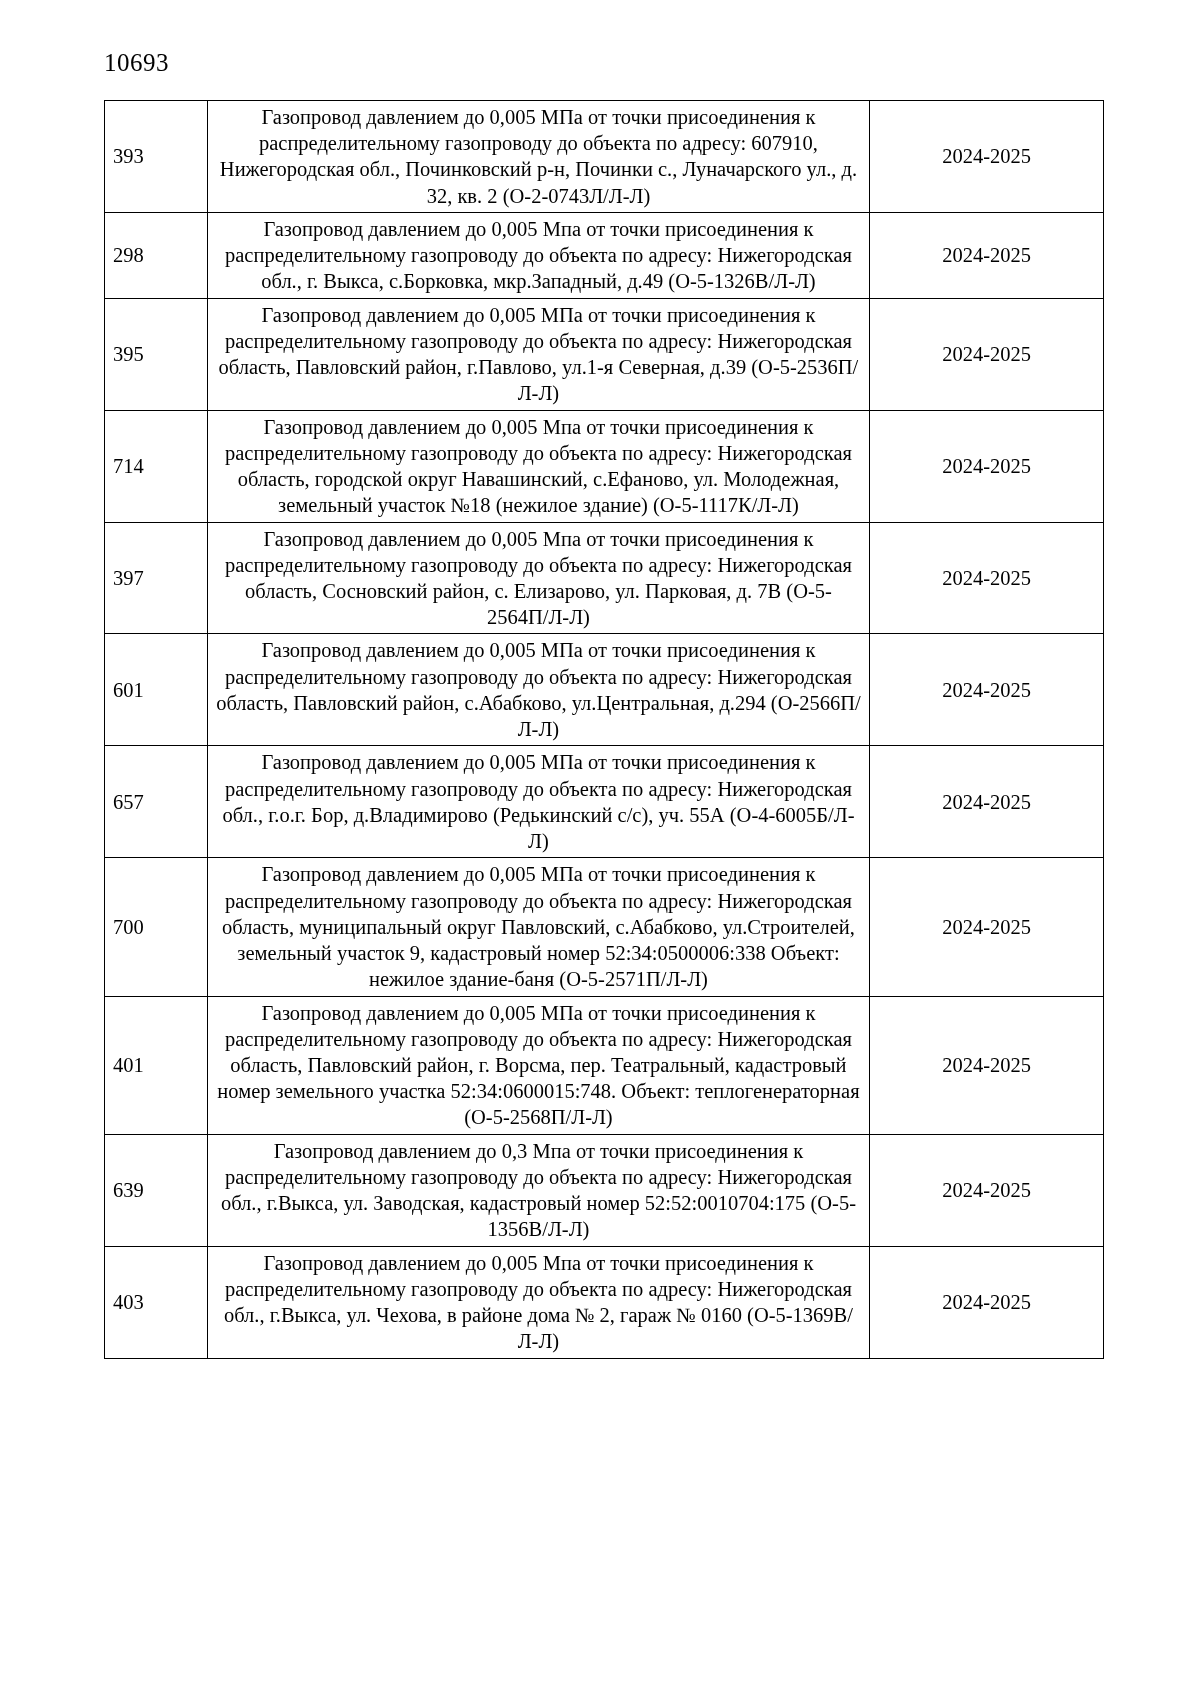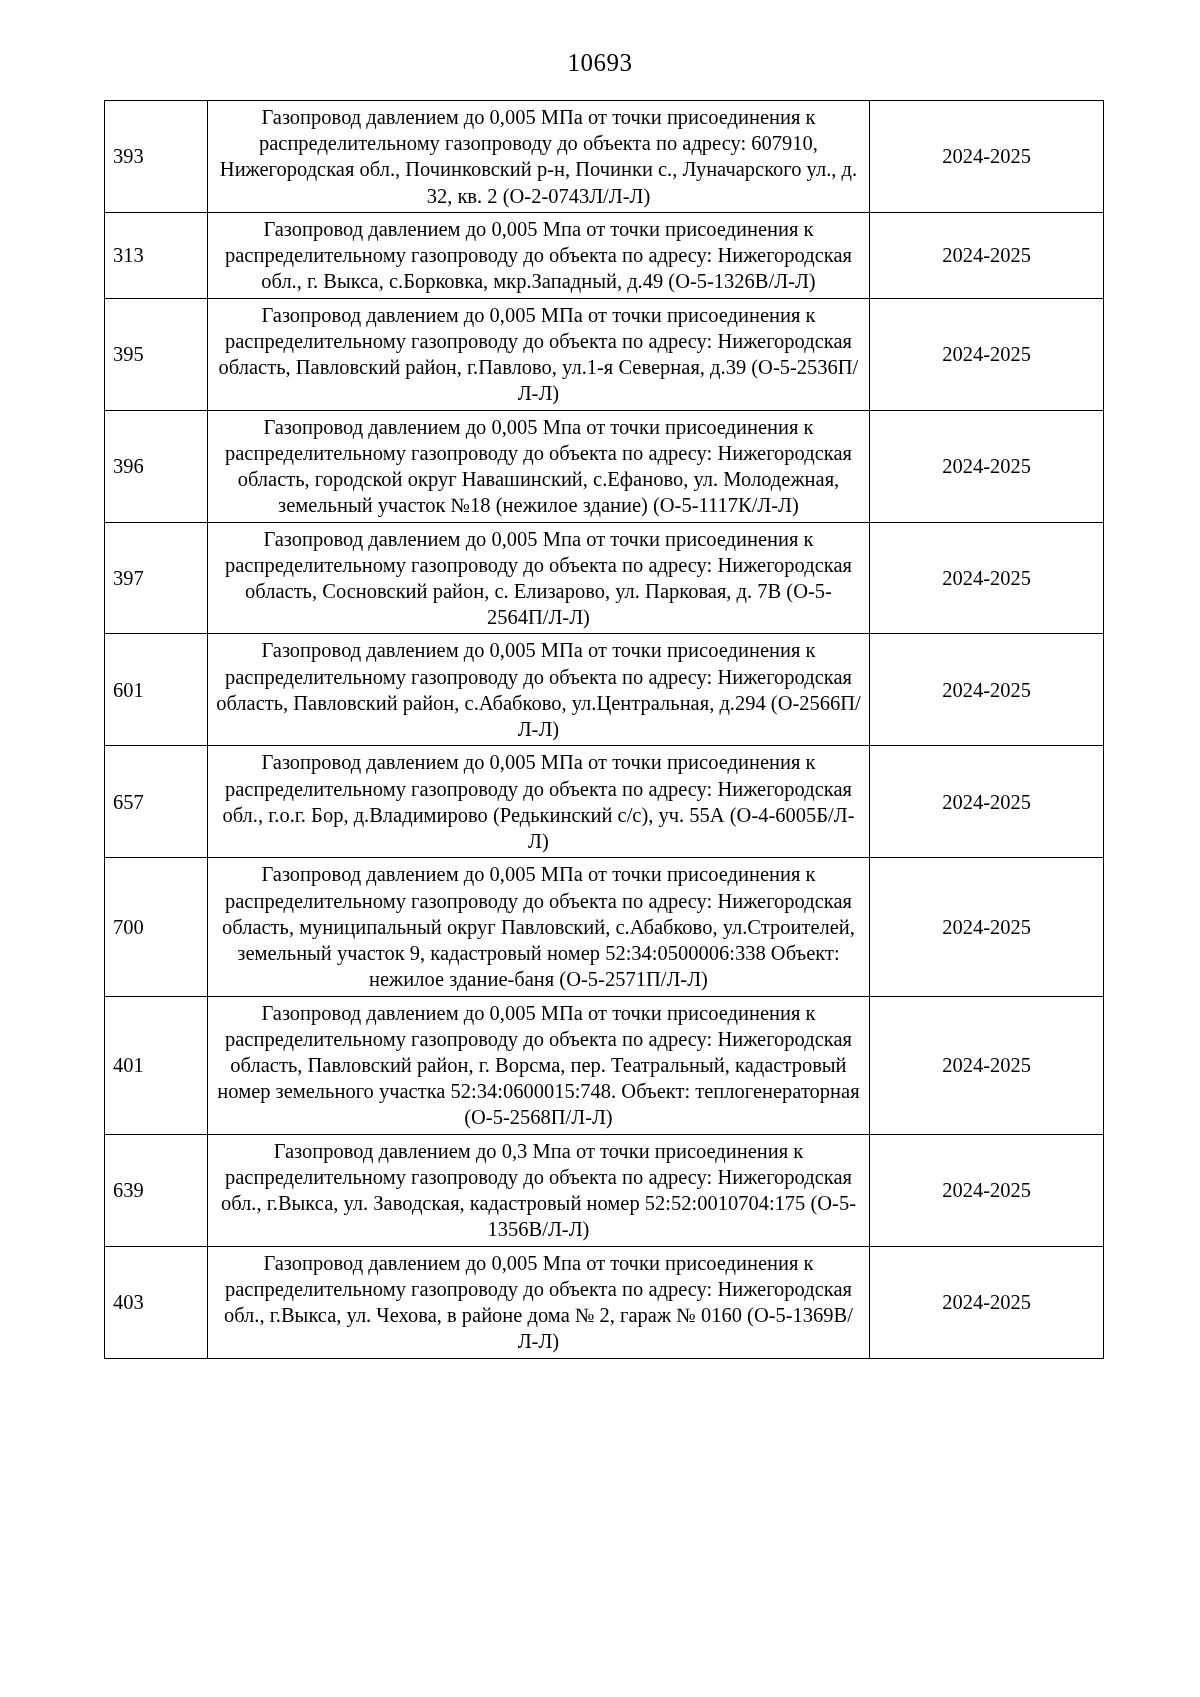--- a/index.html
+++ b/index.html
@@ -14,21 +14,20 @@
     color: #000000;
   }
   .page {
     position: relative;
     width: 1200px;
     height: 1697px;
     box-sizing: border-box;
     padding: 48px 104px 0 104px;
   }
   .page-number {
-    text-align: center;
     font-size: 25px;
     line-height: 1.2;
     margin-bottom: 22px;
     letter-spacing: 0.5px;
   }
   table.doc-table {
     border-collapse: collapse;
     width: 1000px;
     margin: 0 auto;
     table-layout: fixed;
@@ -59,31 +58,31 @@
   <div class="page-number">10693</div>
 
   <table class="doc-table">
     <tbody>
       <tr>
         <td class="col-num">393</td>
         <td class="col-desc">Газопровод давлением до 0,005 МПа от точки присоединения к распределительному газопроводу до объекта по адресу: 607910, Нижегородская обл., Починковский р-н, Починки с., Луначарского ул., д. 32, кв. 2 (О-2-0743Л/Л-Л)</td>
         <td class="col-year">2024-2025</td>
       </tr>
       <tr>
-        <td class="col-num">313</td>
+        <td class="col-num">298</td>
         <td class="col-desc">Газопровод давлением до 0,005 Мпа от точки присоединения к распределительному газопроводу до объекта по адресу: Нижегородская обл., г. Выкса, с.Борковка, мкр.Западный, д.49 (О-5-1326В/Л-Л)</td>
         <td class="col-year">2024-2025</td>
       </tr>
       <tr>
         <td class="col-num">395</td>
         <td class="col-desc">Газопровод давлением до 0,005 МПа от точки присоединения к распределительному газопроводу до объекта по адресу: Нижегородская область, Павловский район, г.Павлово, ул.1-я Северная, д.39 (О-5-2536П/Л-Л)</td>
         <td class="col-year">2024-2025</td>
       </tr>
       <tr>
-        <td class="col-num">396</td>
+        <td class="col-num">714</td>
         <td class="col-desc">Газопровод давлением до 0,005 Мпа от точки присоединения к распределительному газопроводу до объекта по адресу: Нижегородская область, городской округ Навашинский, с.Ефаново, ул. Молодежная, земельный участок №18 (нежилое здание) (О-5-1117К/Л-Л)</td>
         <td class="col-year">2024-2025</td>
       </tr>
       <tr>
         <td class="col-num">397</td>
         <td class="col-desc">Газопровод давлением до 0,005 Мпа от точки присоединения к распределительному газопроводу до объекта по адресу: Нижегородская область, Сосновский район, с. Елизарово, ул. Парковая, д. 7В (О-5-2564П/Л-Л)</td>
         <td class="col-year">2024-2025</td>
       </tr>
       <tr>
         <td class="col-num">601</td>

